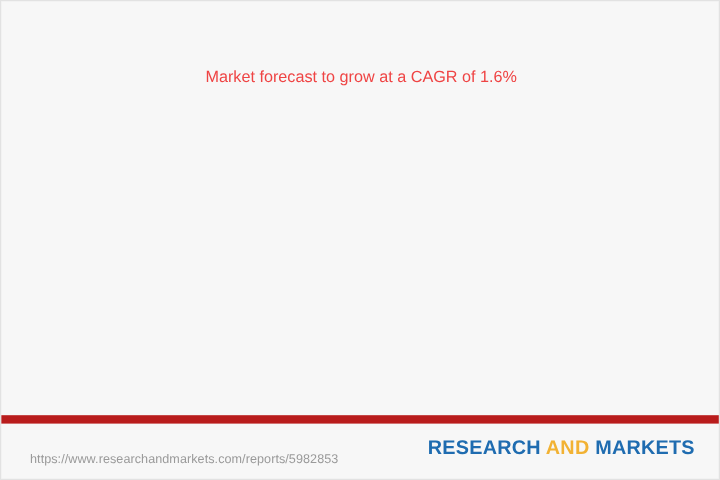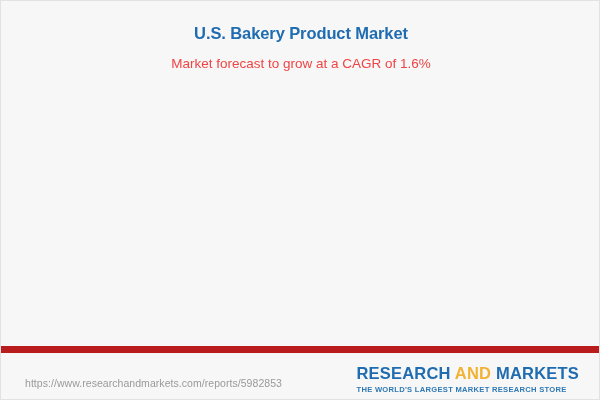--- a/index.html
+++ b/index.html
@@ -75,21 +75,21 @@
     left: 24px;
     top: 24px;
     font-size: 10.5px;
     color: #9a9a9a;
     letter-spacing: 0.05px;
   }
   #logo {
     position: absolute;
     right: 22px;
     top: 11px;
-    text-align: left;
+    text-align: center;
   }
   #logo-wordmark {
     font-size: 16.5px;
     font-weight: bold;
     color: #1f6cb0;
     letter-spacing: 0.2px;
     white-space: nowrap;
   }
   #logo-and {
     color: #f2b233;
@@ -101,21 +101,20 @@
     color: #2f79b5;
     letter-spacing: 0.28px;
     white-space: nowrap;
   }
 </style>
 </head>
 <body>
 
 <div id="card">
 
-  <div id="chart-title">U.S. Bakery Product Market</div>
   <div id="chart-subtitle">Market forecast to grow at a CAGR of 1.6%</div>
 
   <div id="plot">
 
     <div class="bar-group" style="left:125px;">
 
       
 
       
 
@@ -138,17 +137,16 @@
 
       
     </div>
 
   </div>
 
   <div id="footer">
     <div id="source-url">https://www.researchandmarkets.com/reports/5982853</div>
     <div id="logo">
       <div id="logo-wordmark"><span>RESEARCH </span><span id="logo-and">AND</span><span> MARKETS</span></div>
-      <div id="logo-tagline">THE WORLD'S LARGEST MARKET RESEARCH STORE</div>
     </div>
   </div>
 
 </div>
 
 </body></html>

